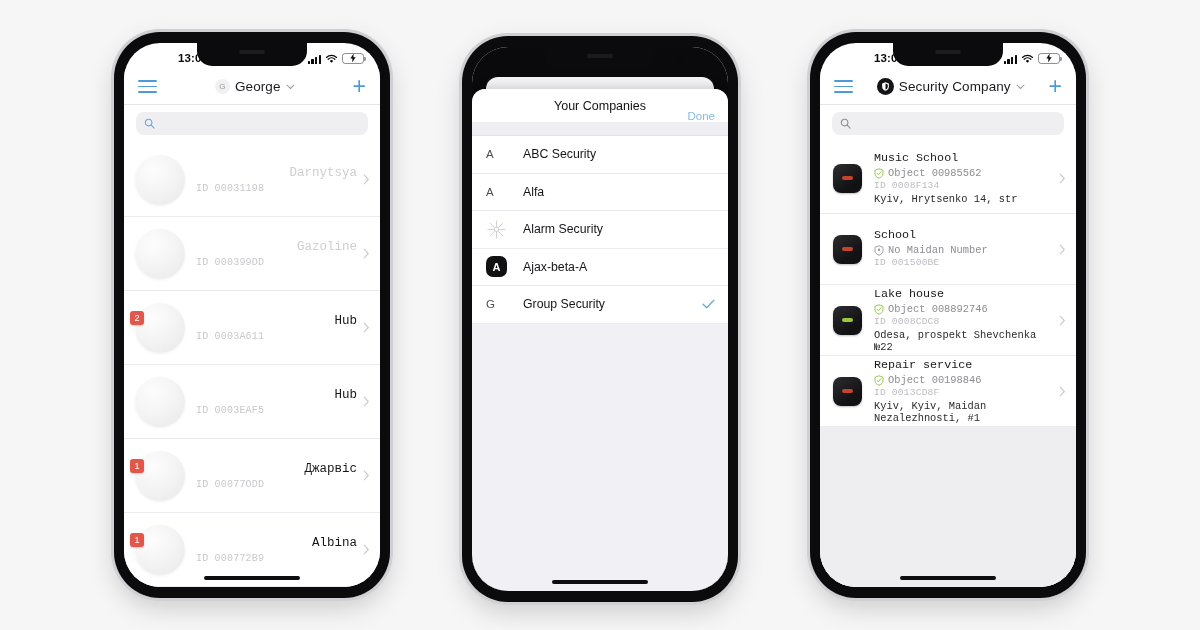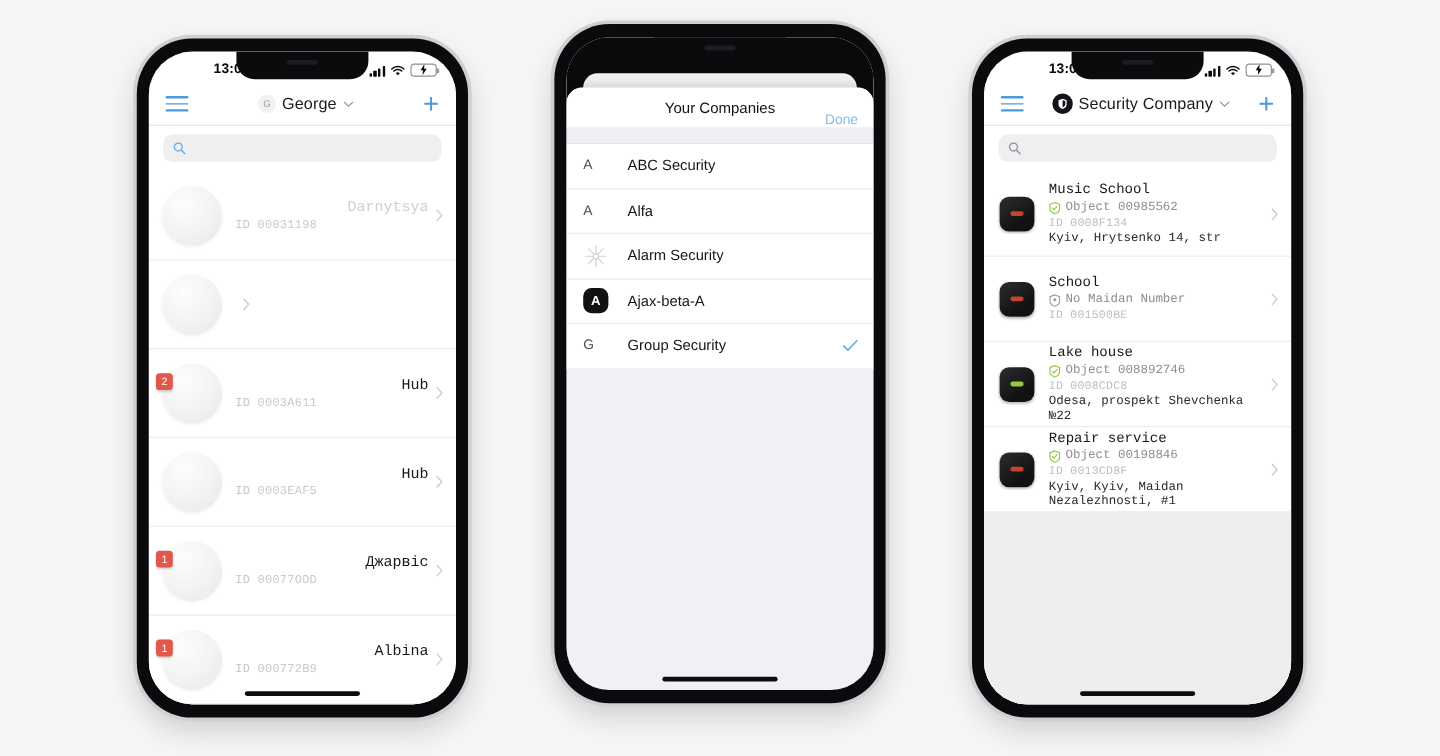--- a/index.html
+++ b/index.html
@@ -18,21 +18,21 @@
   
   .phone {
     position: absolute;
     width: 276px; height: 566px;
     border-radius: 46px;
     background: #0b0b0d;
     box-shadow: 0 0 0 3px #cfcfd4, 0 10px 26px rgba(0,0,0,.17);
     padding: 11px 10px;
   }
   .phone.p1 { left: 114px; top: 32px; }
-  .phone.p2 { left: 462px; top: 20px; }
+  .phone.p2 { left: 462px; top: 36px; }
   .phone.p3 { left: 810px; top: 32px; }
 
   .screen {
     position: relative;
     width: 100%; height: 100%;
     border-radius: 36px;
     background: #ffffff;
     overflow: hidden;
   }
   .notch {
@@ -289,20 +289,24 @@
               <div class="row-sub">ID 00031198</div>
             </div>
             <svg class="chev-right" viewBox="0 0 8 12">
               <path d="M1.4 1 6 6l-4.6 5" stroke="#8a8a90" stroke-width="1.3" fill="none" stroke-linecap="round" stroke-linejoin="round"></path>
             </svg>
           </div>
           <div class="row hubrow">
             <div class="hub-thumb-wrap">
               <span class="hub-ball"></span>
             </div>
+            <div class="row-body">
+              <div class="row-title">Gazoline</div>
+              <div class="row-sub">ID 000399DD</div>
+            </div>
             <svg class="chev-right" viewBox="0 0 8 12">
               <path d="M1.4 1 6 6l-4.6 5" stroke="#8a8a90" stroke-width="1.3" fill="none" stroke-linecap="round" stroke-linejoin="round"></path>
             </svg>
           </div>
           <div class="row hubrow">
             <div class="hub-thumb-wrap">
               <span class="badge">2</span>
               <span class="hub-ball"></span>
             </div>
             <div class="row-body">

